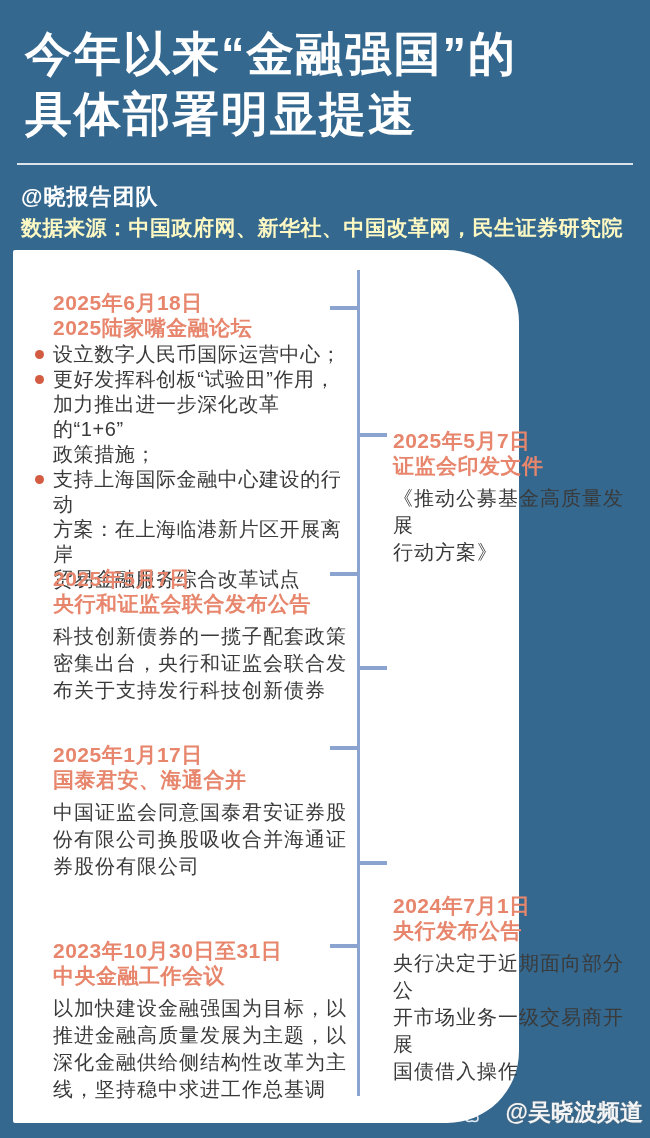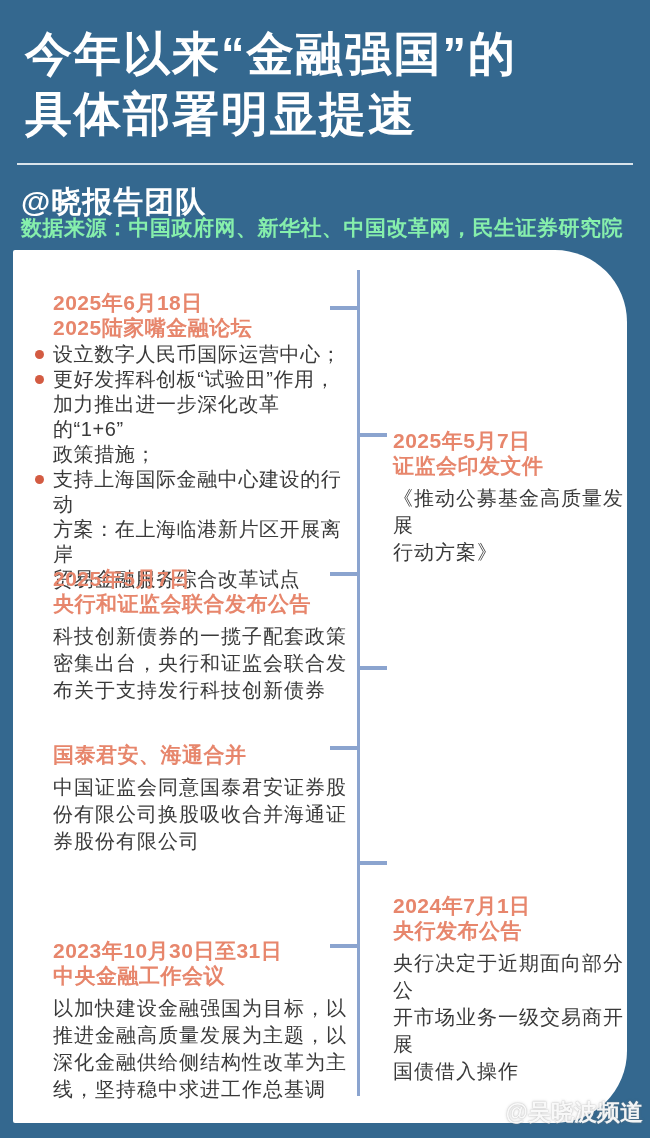--- a/index.html
+++ b/index.html
@@ -33,39 +33,39 @@
     top: 163px;
     width: 616px;
     height: 2px;
     background: rgba(255,255,255,0.82);
   }
   .author-line {
     position: absolute;
     left: 21px;
     top: 182px;
     color: #FFFFFF;
-    font-size: 30px;
+    font-size: 22px;
     font-weight: 600;
     letter-spacing: 1px;
   }
   .source-line {
     position: absolute;
     left: 21px;
     top: 214px;
-    color: #86efac;
+    color: #fef9c3;
     font-size: 21px;
     font-weight: 600;
     letter-spacing: 0.5px;
   }
   
   .card {
     position: absolute;
     left: 13px;
     top: 250px;
-    width: 614px;
+    width: 506px;
     height: 873px;
     background: #FFFFFF;
     border-radius: 2px 72px 72px 2px;
   }
   .vline {
     position: absolute;
     left: 344px;
     top: 20px;
     width: 3px;
     height: 826px;
@@ -208,20 +208,21 @@
     <div class="entry left e-l2">
       <div class="t-date">2025年5月7日</div>
       <div class="t-head">央行和证监会联合发布公告</div>
       <div class="t-body">科技创新债券的一揽子配套政策
 密集出台，央行和证监会联合发
 布关于支持发行科技创新债券</div>
     </div>
 
 
     <div class="entry left e-l3">
+      <div class="t-date">2025年1月17日</div>
       <div class="t-head">国泰君安、海通合并</div>
       <div class="t-body">中国证监会同意国泰君安证券股
 份有限公司换股吸收合并海通证
 券股份有限公司</div>
     </div>
 
     <div class="entry right e-r3">
       <div class="t-date">2024年7月1日</div>
       <div class="t-head">央行发布公告</div>
       <div class="t-body">央行决定于近期面向部分公

